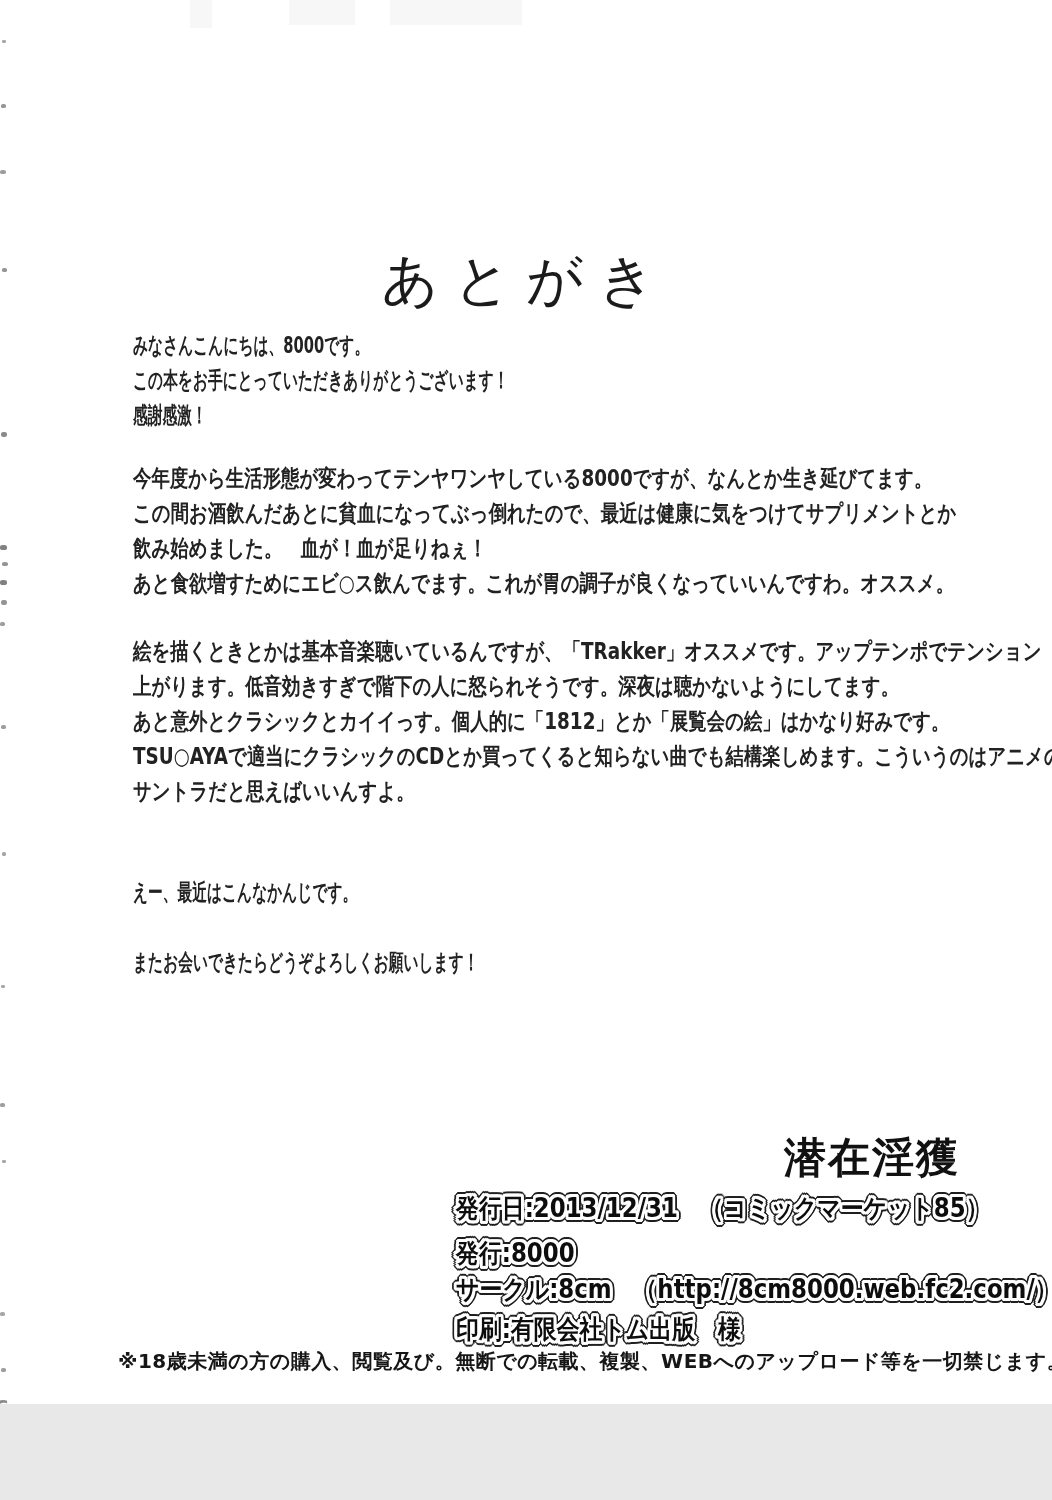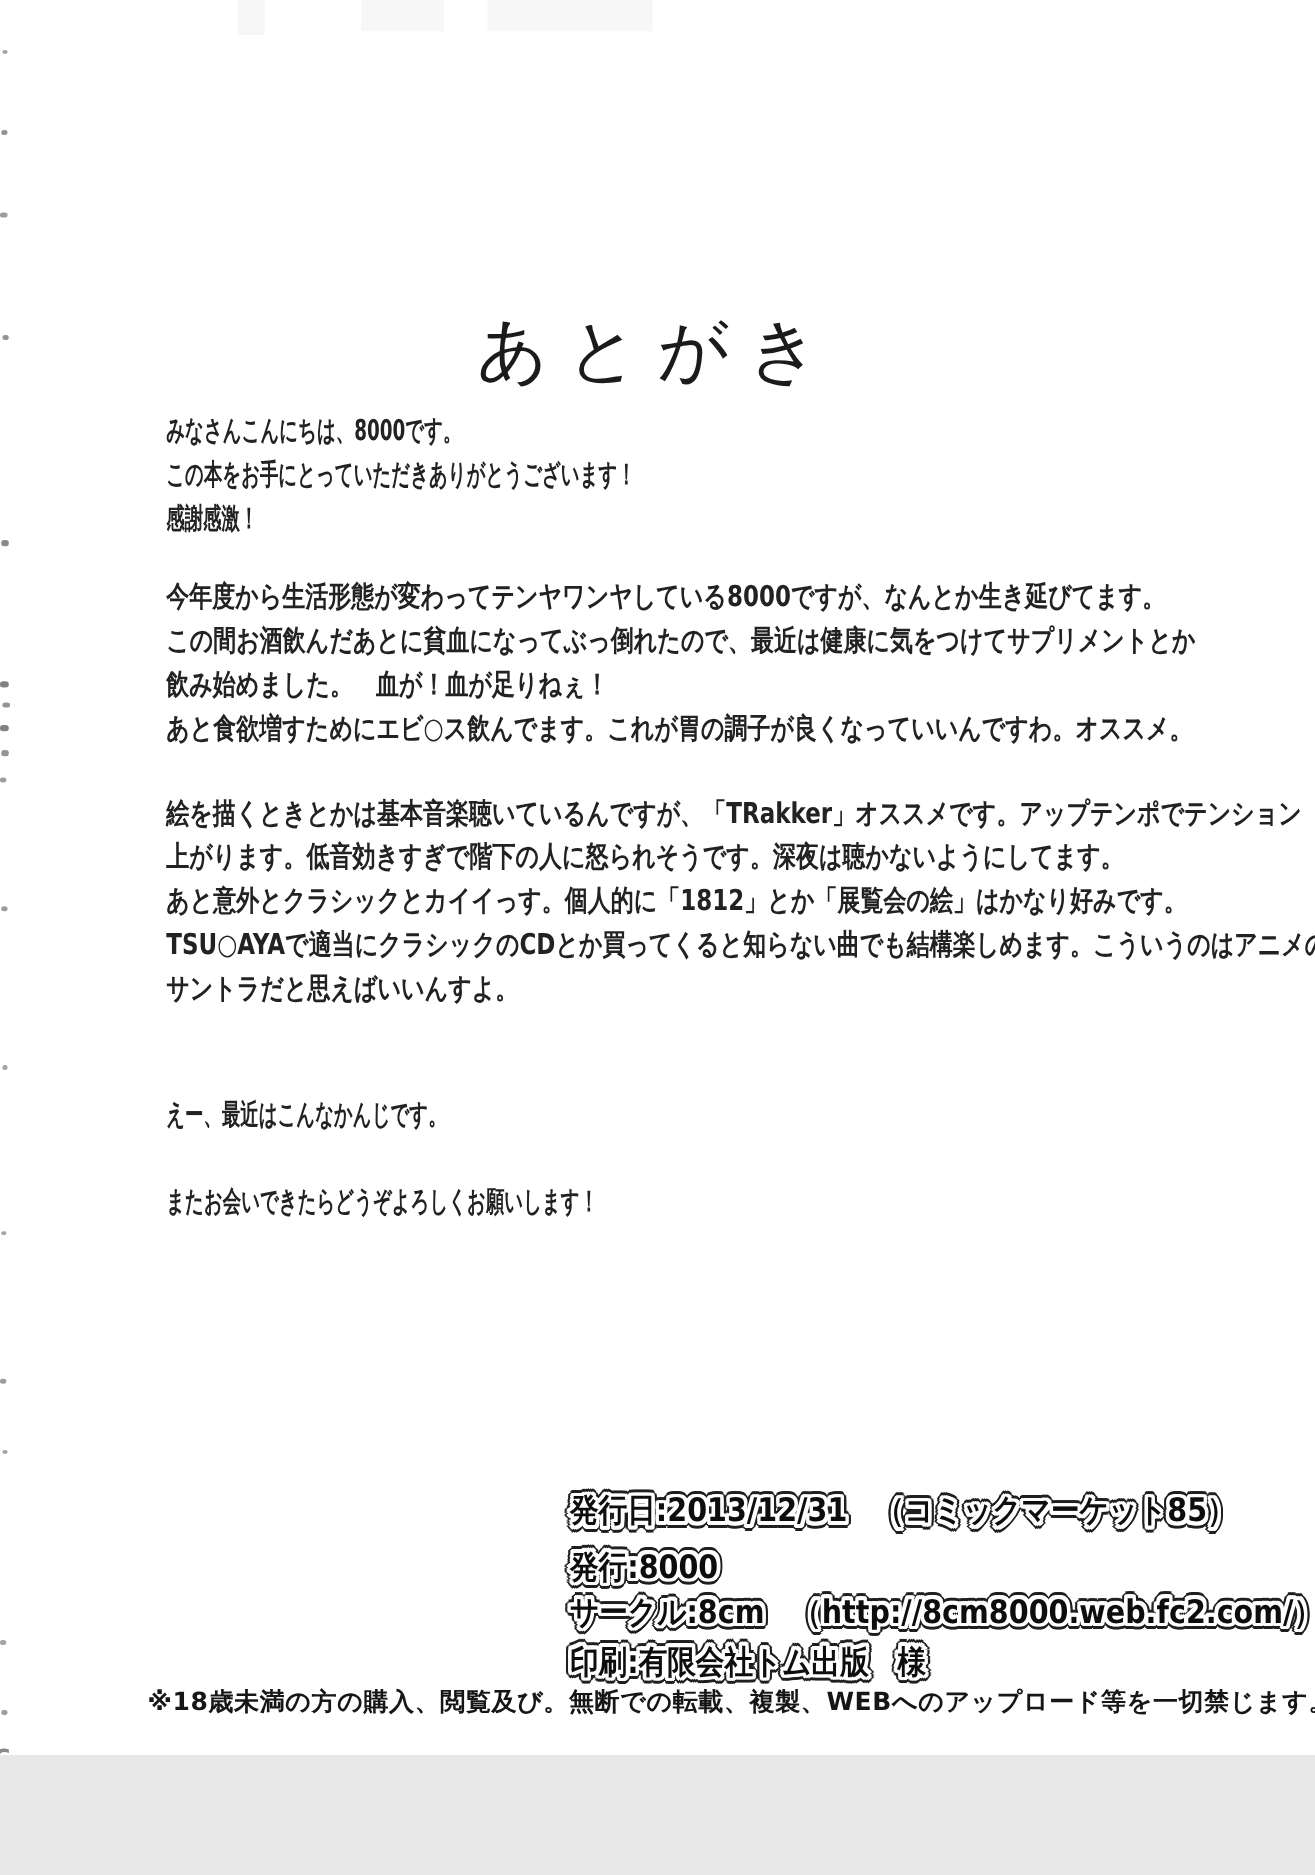--- a/index.html
+++ b/index.html
@@ -118,20 +118,21 @@
   <div class="hand wide" style="top:634px">絵を描くときとかは基本音楽聴いているんですが、「TRakker」オススメです。アップテンポでテンション</div>
   <div class="hand wide" style="top:669px">上がります。低音効きすぎで階下の人に怒られそうです。深夜は聴かないようにしてます。</div>
   <div class="hand wide" style="top:704px">あと意外とクラシックとカイイっす。個人的に「1812」とか「展覧会の絵」はかなり好みです。</div>
   <div class="hand wide" style="top:739px">TSU○AYAで適当にクラシックのCDとか買ってくると知らない曲でも結構楽しめます。こういうのはアニメの</div>
   <div class="hand wide" style="top:774px">サントラだと思えばいいんすよ。</div>
 
   <div class="hand narrow" style="top:875px">えー、最近はこんなかんじです。</div>
   <div class="hand narrow" style="top:945px">またお会いできたらどうぞよろしくお願いします！</div>
 
 
+  <div class="book-title">潜在淫獲</div>
   <div class="colophon-line cl-1">発行日:2013/12/31　（コミックマーケット85）</div>
   <div class="colophon-line cl-2">発行:8000</div>
   <div class="colophon-line cl-3">サークル:8cm　（http://8cm8000.web.fc2.com/）</div>
   <div class="colophon-line cl-4">印刷:有限会社トム出版　様</div>
 
   <div class="disclaimer">※18歳未満の方の購入、閲覧及び。無断での転載、複製、WEBへのアップロード等を一切禁じます。</div>
 
   <div class="edge-page-number">6</div>
 
   <div class="speck" style="left:2px;top:40px;width:4px;height:3px;opacity:.5"></div>

